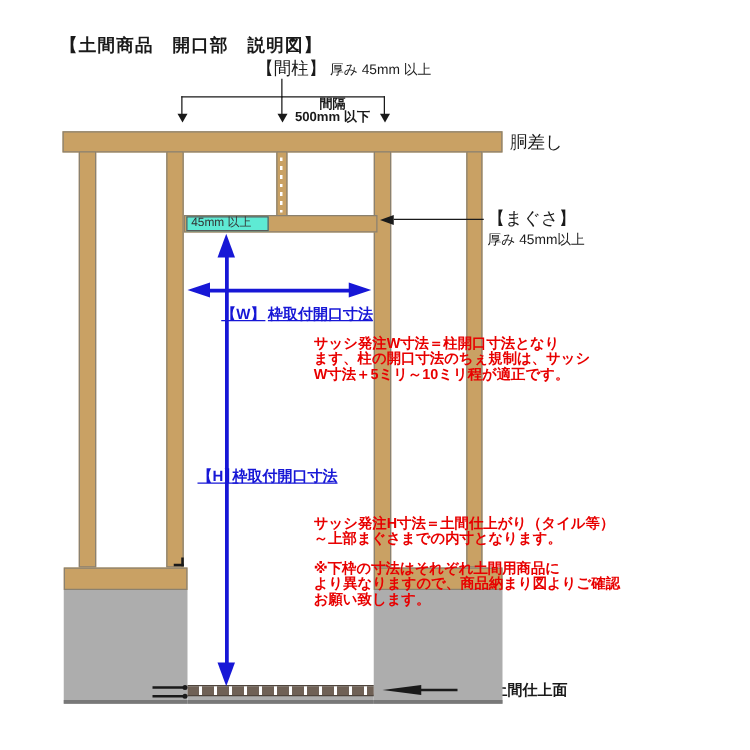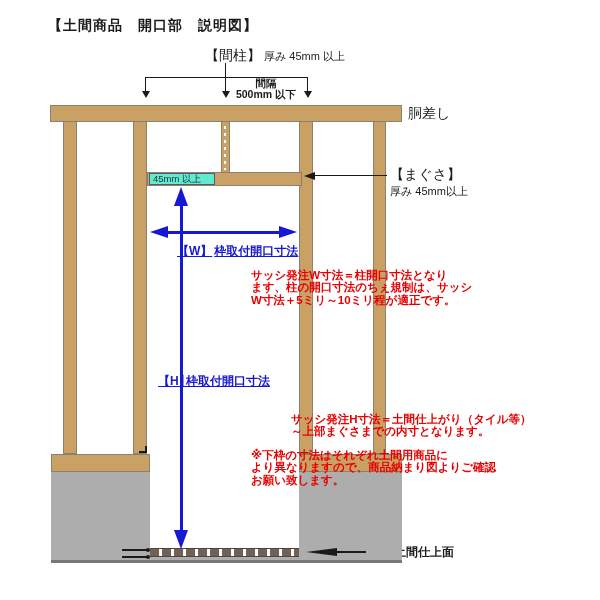--- a/index.html
+++ b/index.html
@@ -42,21 +42,21 @@
     background:repeating-linear-gradient(90deg,#6f6156 0 9px,#ffffff 9px 12px);}
   .dot{position:absolute;width:4px;height:4px;border-radius:50%;background:#1a1a1a;z-index:3;}
   .cornermark{position:absolute;left:139px;top:446px;width:8px;height:7px;z-index:2;
     border-right:2px solid #1a1a1a;border-bottom:2px solid #1a1a1a;box-sizing:border-box;}
 </style>
 </head>
 <body>
 
 <div id="canvas">
 
-  <div class="abs title" style="left:48px;top:17px;text-align:center;">【土間商品　開口部　説明図】</div>
+  <div class="abs title" style="left:48px;top:28px;text-align:center;">【土間商品　開口部　説明図】</div>
 
   <div class="abs" style="left:205px;top:46px;white-space:nowrap;">
     <span class="blabel">【間柱】</span><span class="slabel" style="margin-left:3px;">厚み 45mm 以上</span>
   </div>
   <div class="blk" style="left:225px;top:63px;width:1px;height:15px;"></div>
   <div class="blk" style="left:145px;top:77px;width:163px;height:1px;"></div>
 
   <div class="blk" style="left:145px;top:77px;width:1px;height:15px;"></div>
   <div class="tri tri-down-blk" style="left:142px;top:91px;"></div>
   <div class="blk" style="left:225px;top:77px;width:1px;height:15px;"></div>
@@ -97,21 +97,21 @@
   <div class="tri tri-up-blue" style="left:174px;top:187px;"></div>
   <div class="tri tri-dn-blue" style="left:174px;top:530px;"></div>
   <div class="abs bluetxt" style="left:158px;top:373px;">【H】</div>
   <div class="abs bluetxt" style="left:186px;top:373px;">枠取付開口寸法</div>
 
   <div class="rednote" style="left:251px;top:269px;">
     <div>サッシ発注W寸法＝柱開口寸法となり</div>
     <div>ます、柱の開口寸法のちぇ規制は、サッシ</div>
     <div>W寸法＋5ミリ～10ミリ程が適正です。</div>
   </div>
-  <div class="rednote" style="left:251px;top:413px;margin-left:40px;">
+  <div class="rednote" style="left:251px;top:413px;">
     <div>サッシ発注H寸法＝土間仕上がり（タイル等）</div>
     <div>～上部まぐさまでの内寸となります。</div>
   </div>
   <div class="rednote" style="left:251px;top:449px;">
     <div>※下枠の寸法はそれぞれ土間用商品に</div>
     <div>より異なりますので、商品納まり図よりご確認</div>
     <div>お願い致します。</div>
   </div>
 
   <div class="wood" style="left:51px;top:454px;width:99px;height:18px;"></div>

